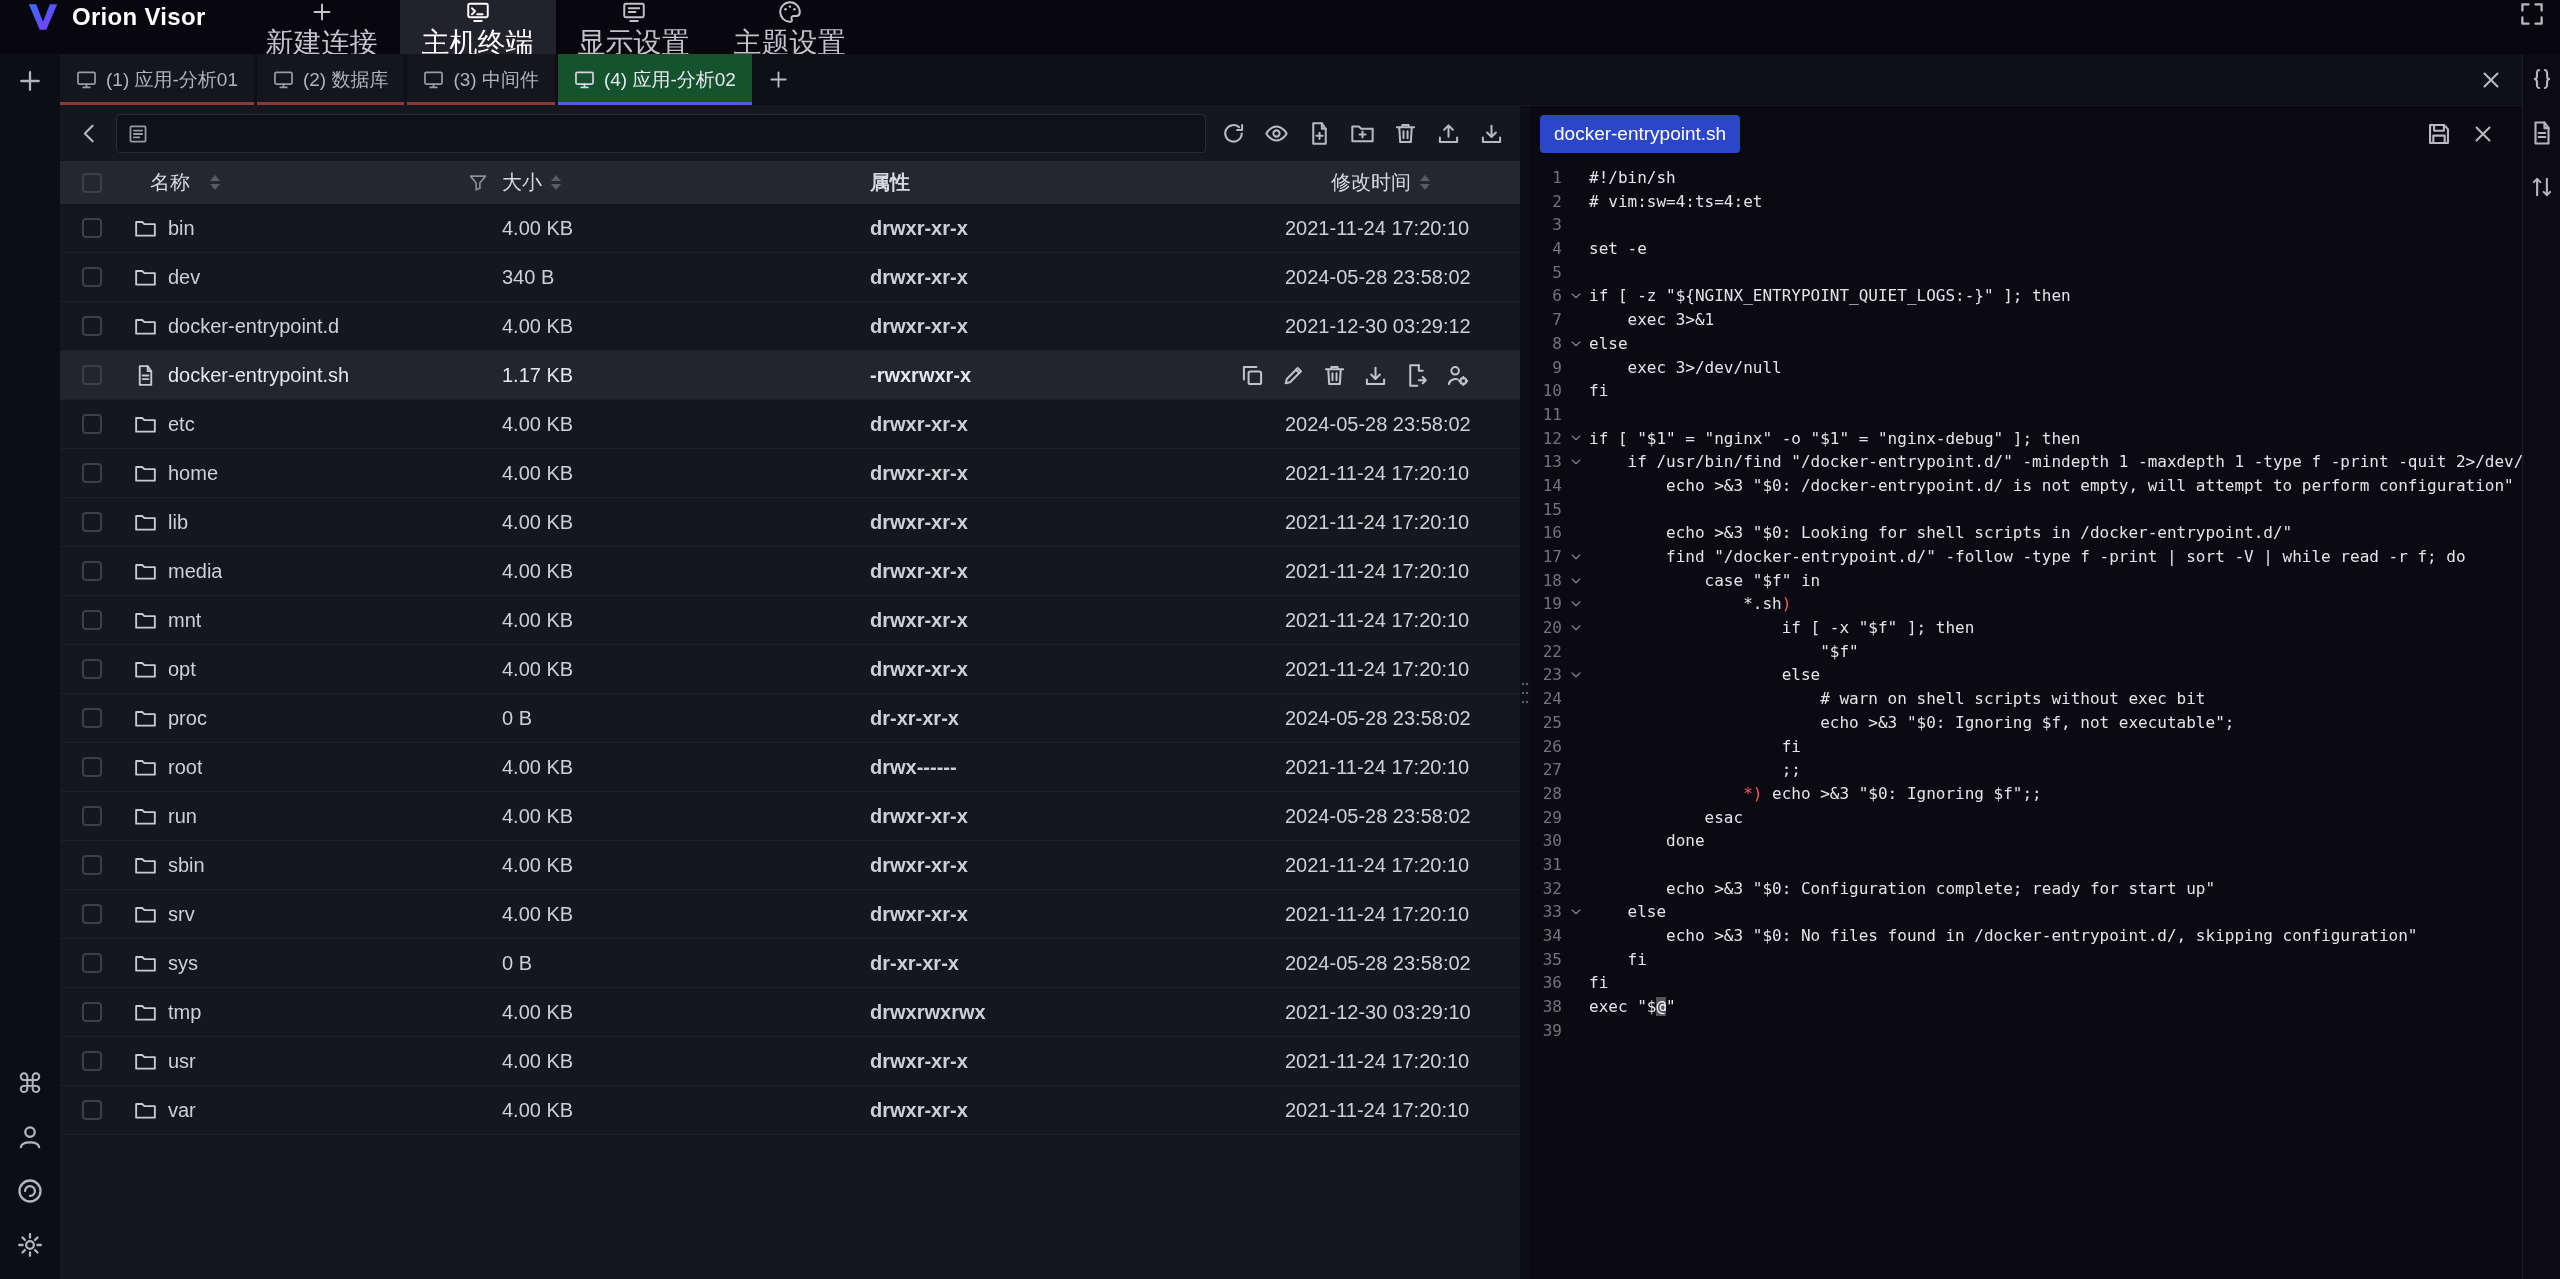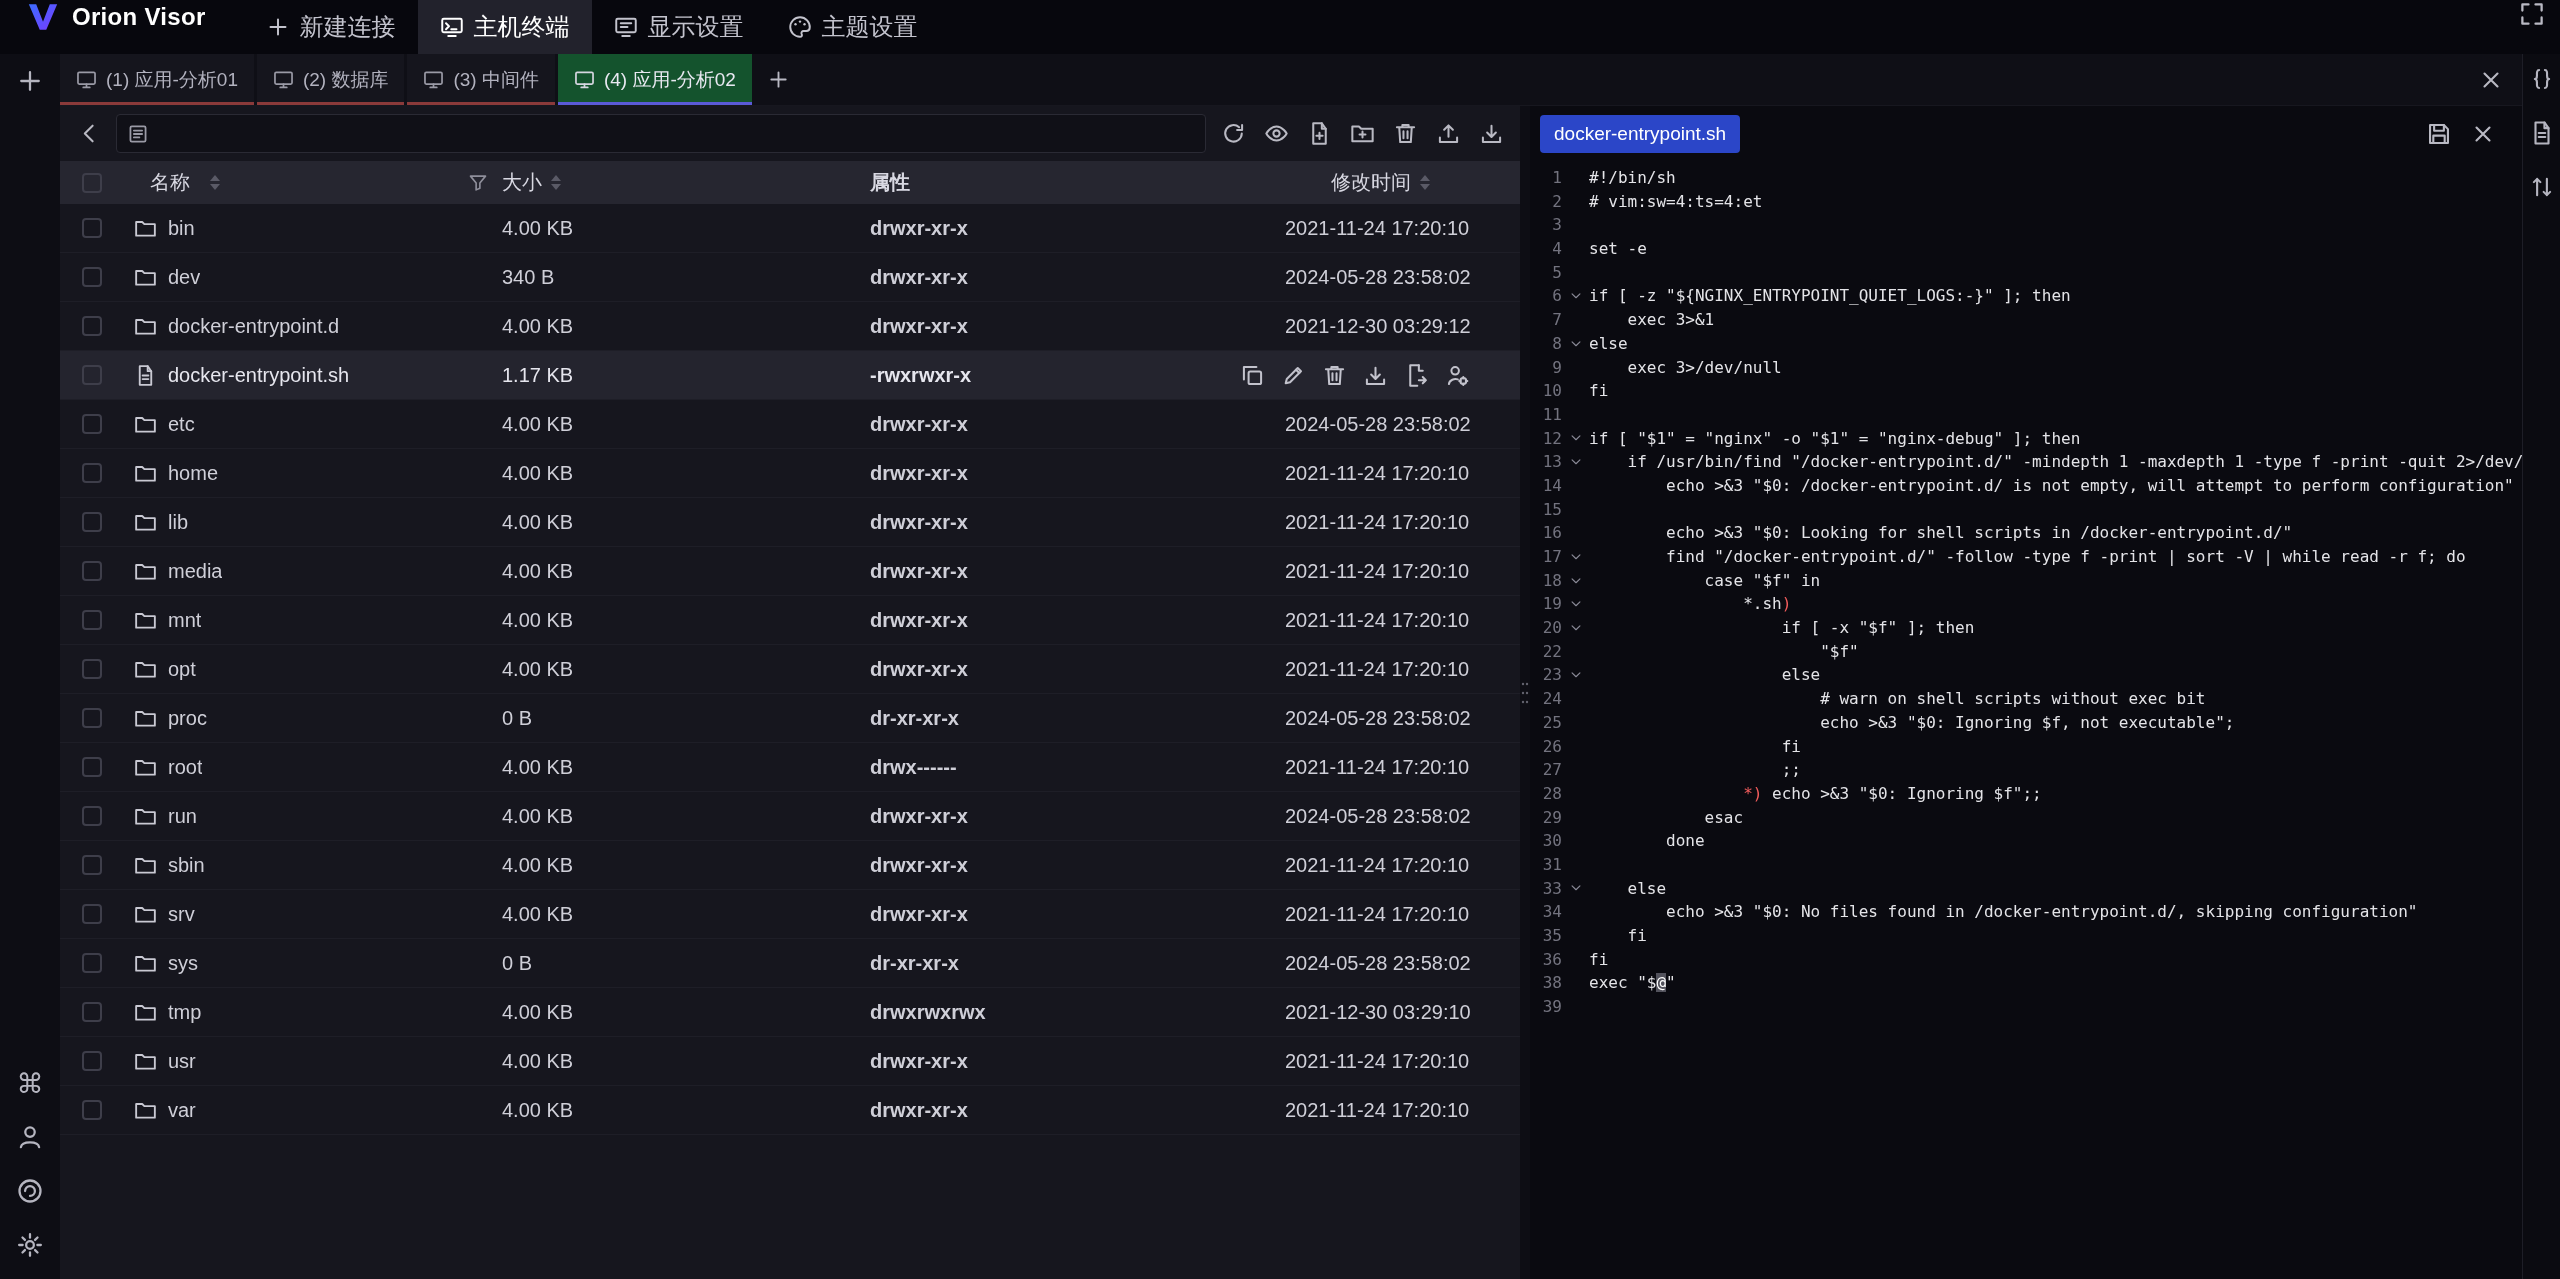--- a/index.html
+++ b/index.html
@@ -7,21 +7,21 @@
   body{background:#0d0d14;color:#dcdce4;font-family:"Liberation Sans","DejaVu Sans",sans-serif;overflow:hidden;}
   svg{display:block;width:100%;height:100%;}
   button{font-family:inherit;}
 
   
   .topbar{height:54px;background:#07070d;display:flex;align-items:flex-start;padding-left:26px;}
   .brand{display:flex;align-items:center;}
   .logo{width:34px;height:34px;margin-right:12px;}
   .brand-text{font-size:24px;font-weight:bold;color:#ffffff;letter-spacing:.3px;}
   .topmenu{display:flex;height:100%;margin-left:38px;}
-  .menu-item{display:flex;align-items:center;gap:10px;padding:0 22px;font-size:24px;color:#c3c3cd;cursor:pointer;}
+  .menu-item{display:flex;align-items:center;padding:0 22px;font-size:28px;color:#c3c3cd;cursor:pointer;flex-direction:column;}
   .menu-item.active{background:#22222c;color:#fff;}
   .mi-icon{width:24px;height:24px;flex:none;}
   .top-right{margin-left:auto;margin-right:14px;}
   .icon-btn{width:28px;height:28px;color:#b9b9c3;display:inline-block;cursor:pointer;background:none;border:none;padding:0;}
 
   
   .main-row{display:flex;height:1225px;}
   .left-strip{width:60px;background:#0d0d14;display:flex;flex-direction:column;align-items:center;padding-top:13px;flex:none;}
   .strip-btn{width:28px;height:28px;background:none;border:none;color:#b5b5c0;cursor:pointer;padding:0;display:flex;align-items:center;justify-content:center;}
   .strip-bottom{margin-top:auto;display:flex;flex-direction:column;align-items:center;gap:26px;padding-bottom:20px;}
@@ -919,20 +919,25 @@
               <span class="ln">30</span>
               <span class="fold"></span>
               <span class="ctext"><span class="tok-p">        done</span></span>
             </div>
             <div class="cline">
               <span class="ln">31</span>
               <span class="fold"></span>
               <span class="ctext"></span>
             </div>
             <div class="cline">
+              <span class="ln">32</span>
+              <span class="fold"></span>
+              <span class="ctext"><span class="tok-p">        echo &gt;&amp;3 "$0: Configuration complete; ready for start up"</span></span>
+            </div>
+            <div class="cline">
               <span class="ln">33</span>
               <span class="fold">
                 <svg viewBox="0 0 16 16" fill="none" stroke="currentColor" stroke-width="1.3" stroke-linecap="round" stroke-linejoin="round">
                   <path d="M3.5 5.5 8 10l4.5-4.5"></path>
                 </svg>
               </span>
               <span class="ctext"><span class="tok-p">    else</span></span>
             </div>
             <div class="cline">
               <span class="ln">34</span>

